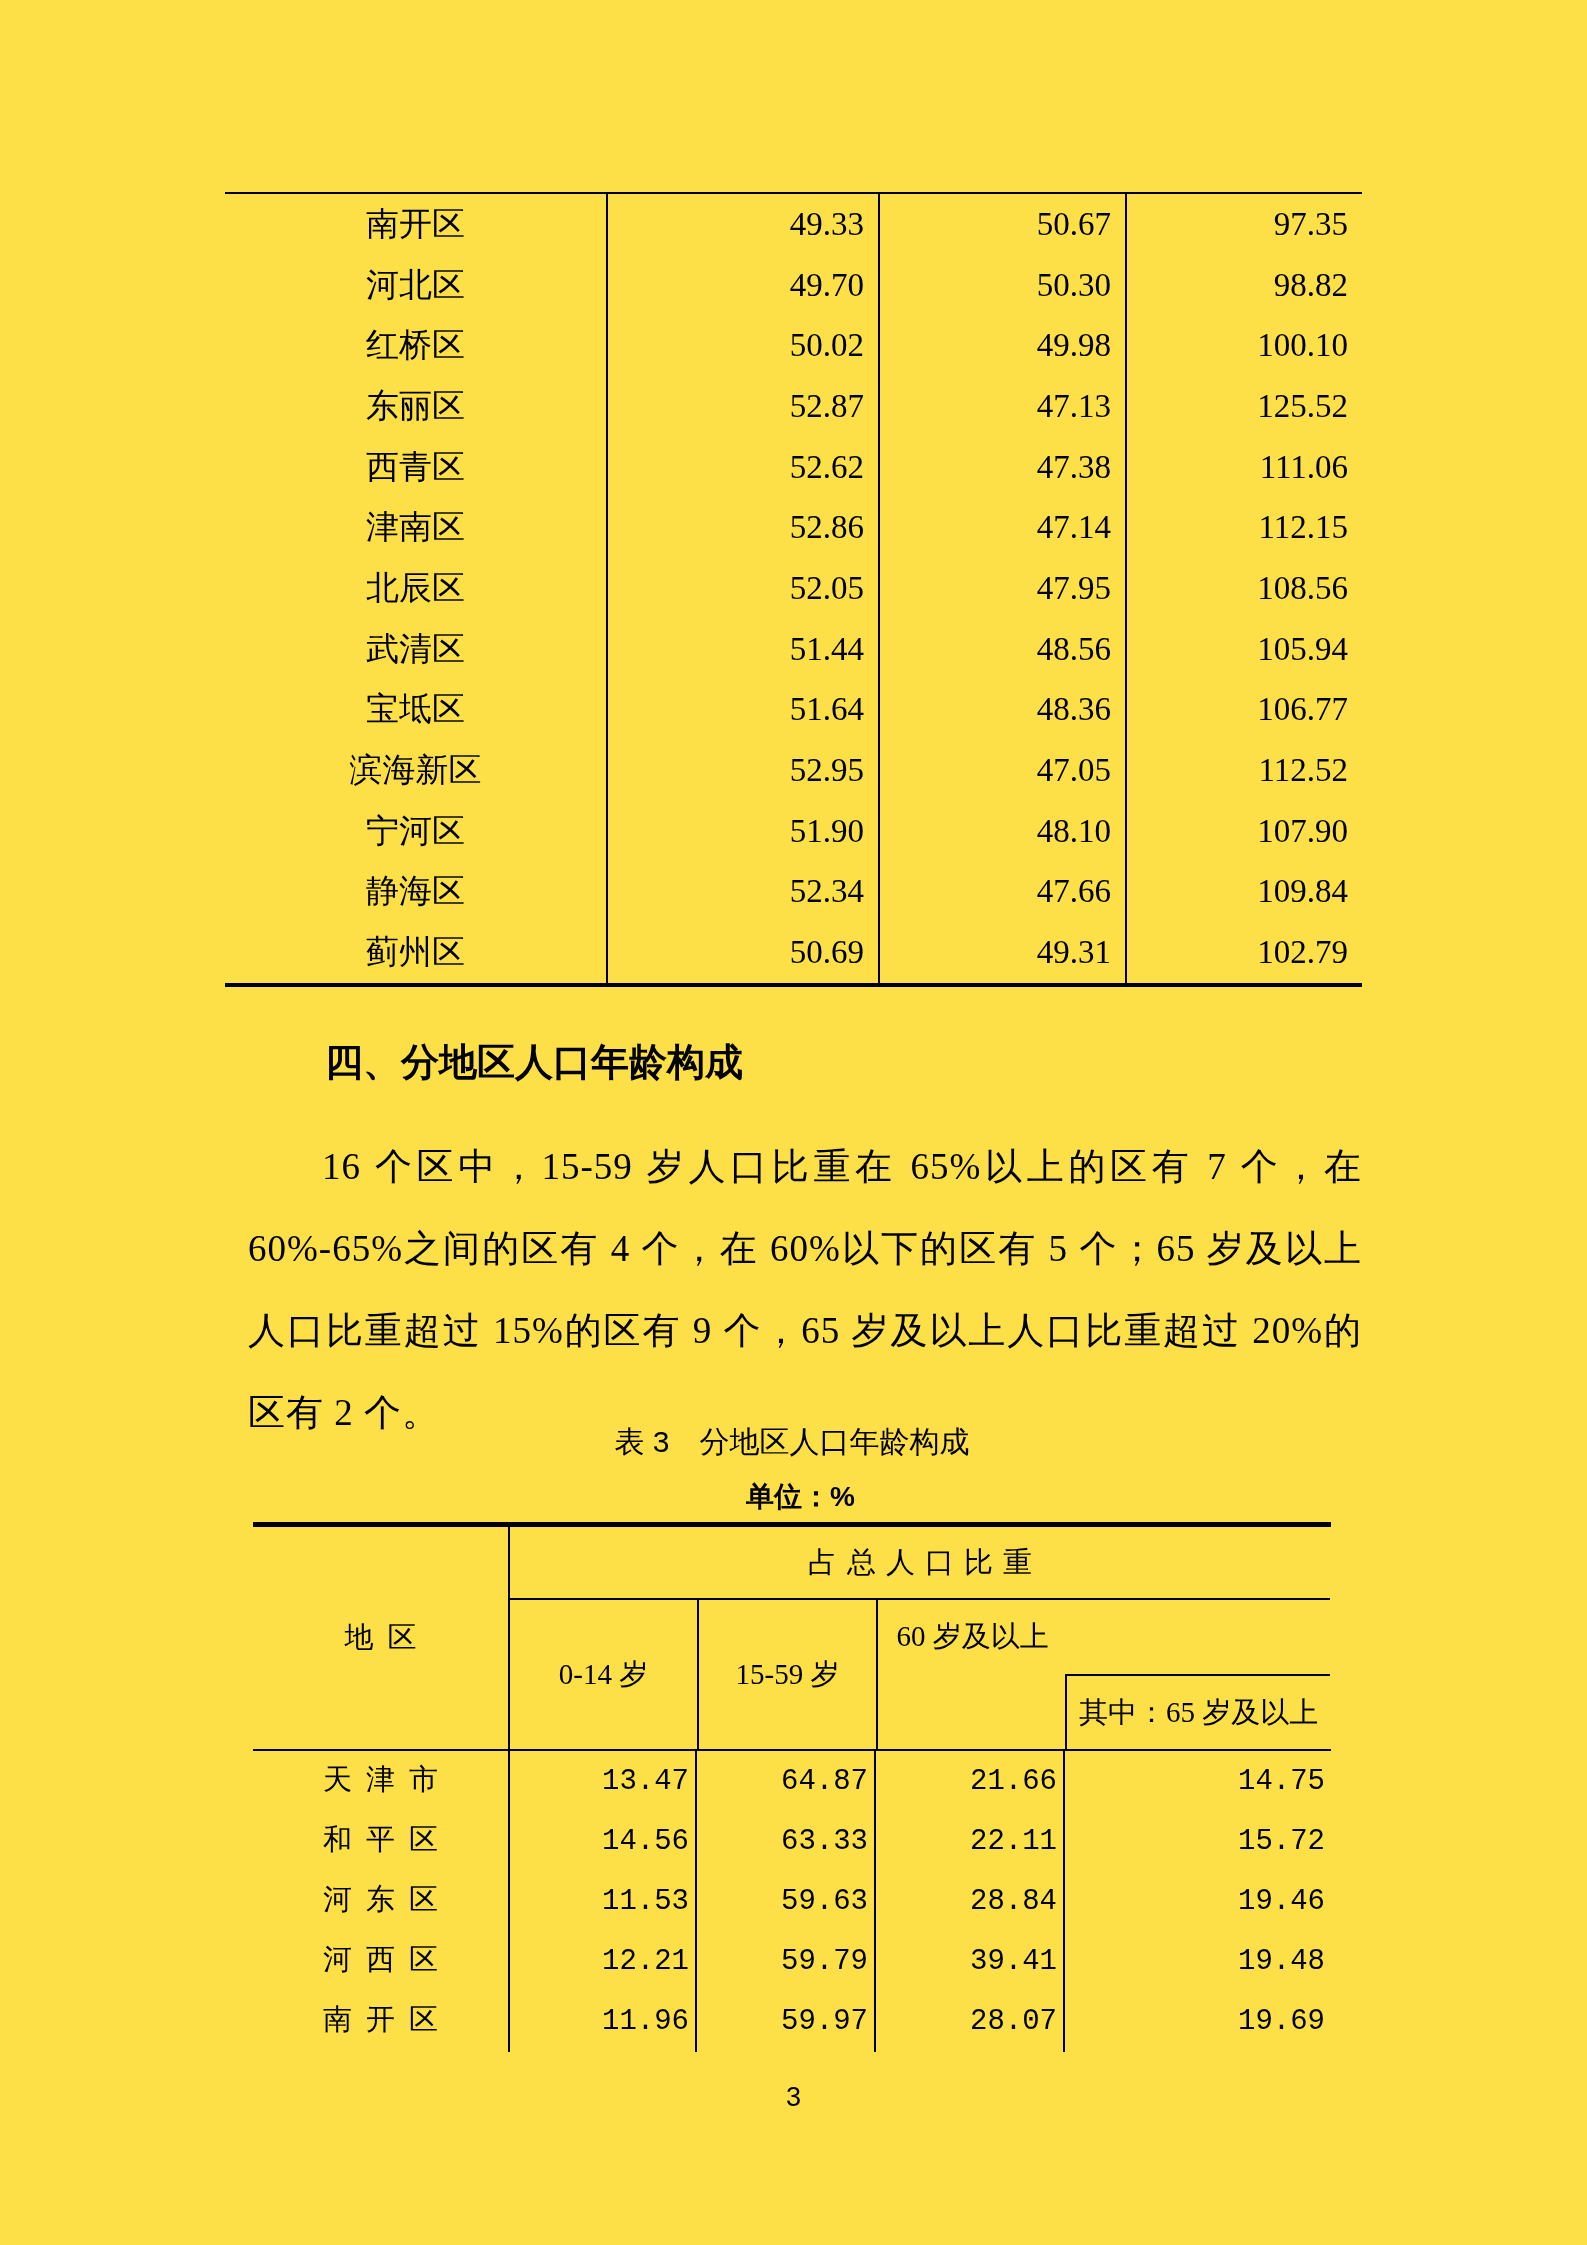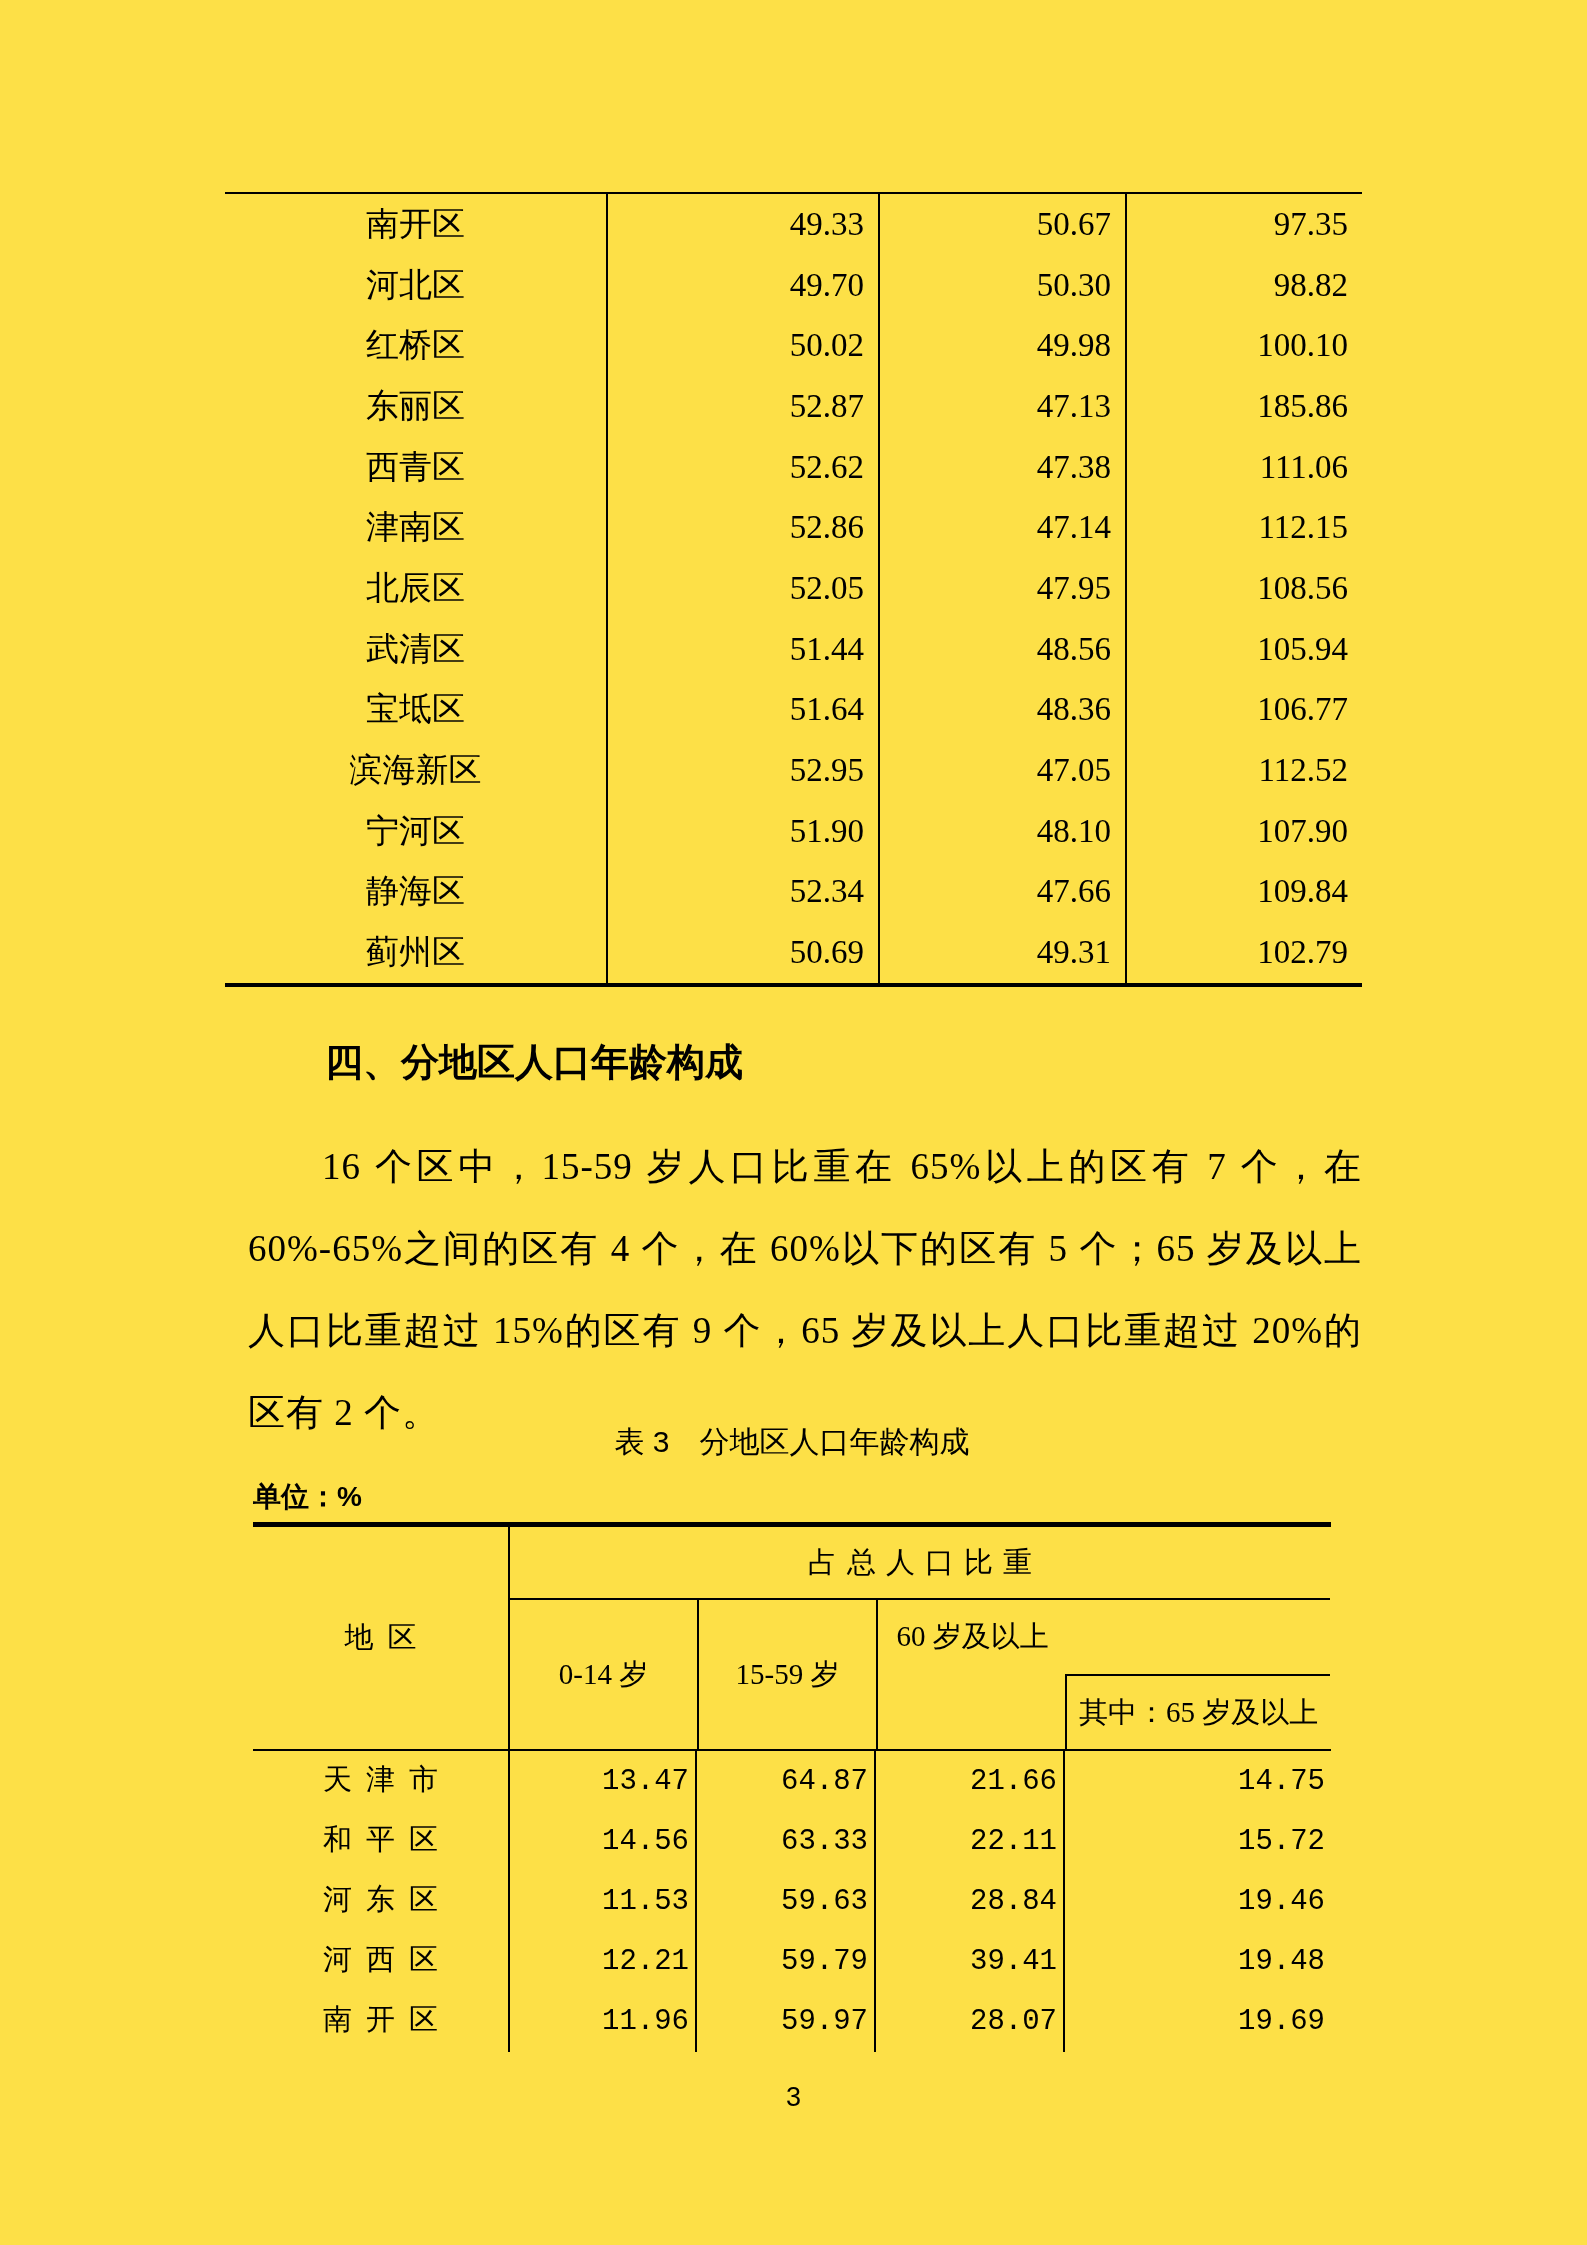--- a/index.html
+++ b/index.html
@@ -43,21 +43,21 @@
 
   
   .t3-title {
     position:absolute; left:253px; top:1422px; width:1078px;
     text-align:center;
     font-family:"Liberation Sans","DejaVu Sans",sans-serif;
     font-weight:normal; font-size:30px;
   }
   .unit-label {
     position:absolute; left:253px; top:1478px; width:1095px;
-    text-align:left;
+    text-align:center;
     font-family:"Liberation Sans","DejaVu Sans",sans-serif;
     font-weight:bold; font-size:28px;
   }
 
   
   .table2 {
     position:absolute; left:253px; top:1522px; width:1078px;
     border-top:5px solid #000;
     font-size:29px;
   }
@@ -122,21 +122,21 @@
         <div class="t1-cell num vline">49.70</div>
         <div class="t1-cell num vline">50.30</div>
         <div class="t1-cell num vline">98.82</div>
         <div class="t1-cell region">红桥区</div>
         <div class="t1-cell num vline">50.02</div>
         <div class="t1-cell num vline">49.98</div>
         <div class="t1-cell num vline">100.10</div>
         <div class="t1-cell region">东丽区</div>
         <div class="t1-cell num vline">52.87</div>
         <div class="t1-cell num vline">47.13</div>
-        <div class="t1-cell num vline">185.86</div>
+        <div class="t1-cell num vline">125.52</div>
         <div class="t1-cell region">西青区</div>
         <div class="t1-cell num vline">52.62</div>
         <div class="t1-cell num vline">47.38</div>
         <div class="t1-cell num vline">111.06</div>
         <div class="t1-cell region">津南区</div>
         <div class="t1-cell num vline">52.86</div>
         <div class="t1-cell num vline">47.14</div>
         <div class="t1-cell num vline">112.15</div>
         <div class="t1-cell region">北辰区</div>
         <div class="t1-cell num vline">52.05</div>

